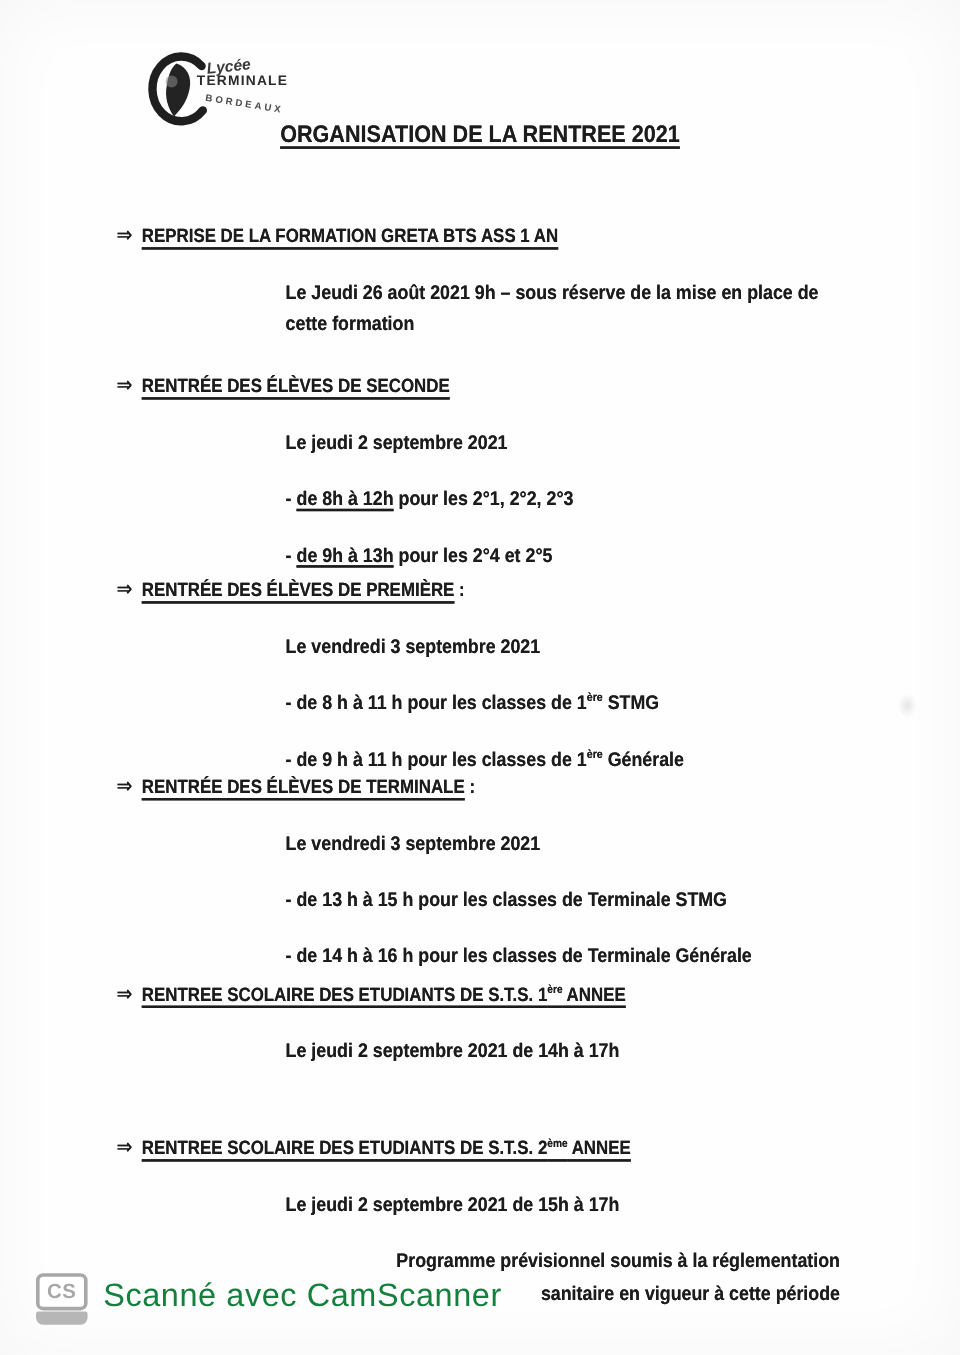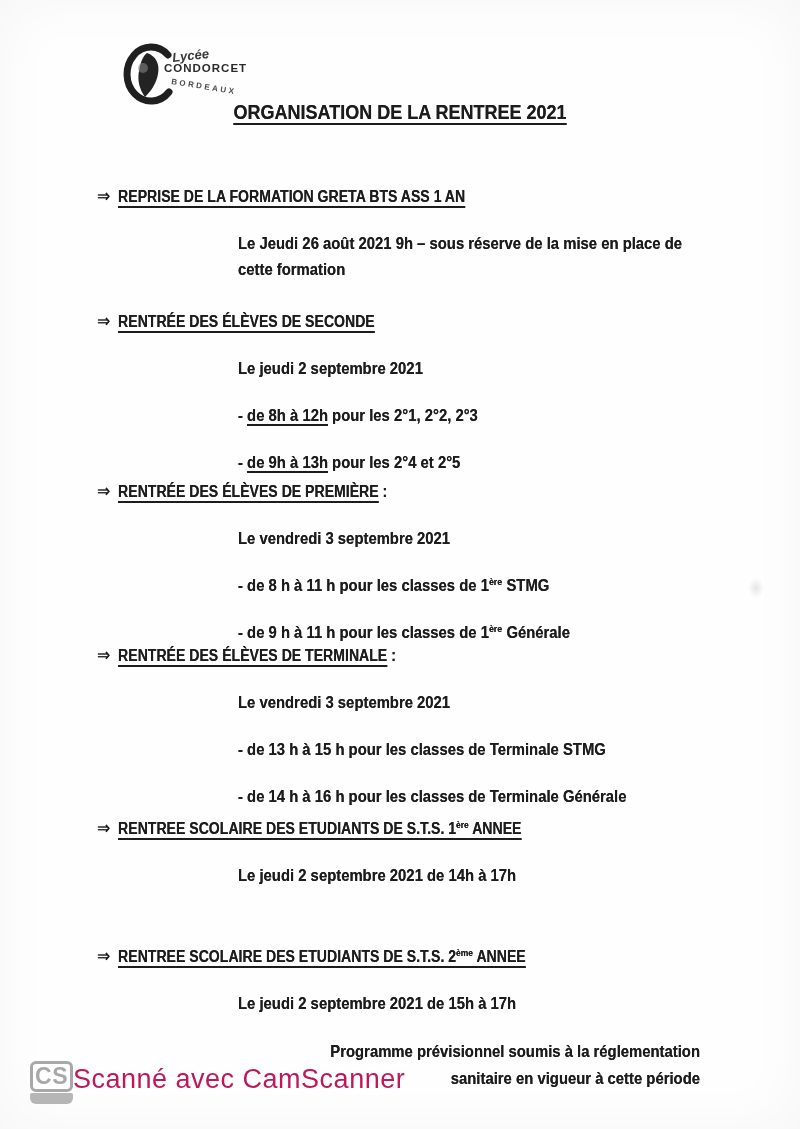--- a/index.html
+++ b/index.html
@@ -52,44 +52,44 @@
     text-align:right;font-size:16.5px;font-weight:700;line-height:27px;
     transform:scaleX(.9);transform-origin:100% 50%;
     text-shadow:0 0 .5px rgba(0,0,0,.75);
   }
   
   .watermark{position:absolute;left:30px;top:1061px;display:flex;align-items:center;}
   .cs-icon{width:43px;}
   .cs-box{
     box-sizing:border-box;width:43px;height:31px;border:3px solid #a8a8a8;border-radius:6px;
     display:flex;align-items:center;justify-content:center;
-    font-size:23px;font-weight:700;color:#a8a8a8;letter-spacing:.5px;background:#fff;
+    font-size:17px;font-weight:700;color:#a8a8a8;letter-spacing:.5px;background:#fff;
   }
   .cs-tab{width:43px;height:11px;background:#b6b6b6;border-radius:2px 2px 6px 6px;margin-top:1px;}
-  .wm-text{font-size:27px;color:#be185d;letter-spacing:.5px;margin-top:-6px;}
+  .wm-text{margin-left:13px;font-size:27px;color:#15803d;letter-spacing:.5px;margin-top:-6px;}
   
   .artifact{
     position:absolute;left:748px;top:578px;width:16px;height:20px;border-radius:50%;
     background:radial-gradient(ellipse at center,rgba(120,120,120,.18),rgba(120,120,120,0) 70%);
   }
 </style>
 </head>
 <body>
 
 <div class="page">
 
   <div class="logo">
     <svg width="58" height="64" viewBox="0 0 58 64">
       <path d="M48 13 A24 27 0 1 0 49 50" fill="none" stroke="#1f1f1f" stroke-width="7" stroke-linecap="round"></path>
       <path d="M27 11 c9 3 13 11 11 21 c-2 11 -8 18 -13 23 c-5 -7 -8 -16 -6 -26 c1.5 -9 4 -15 8 -18 z" fill="#232323"></path>
       <circle cx="23" cy="26" r="5" fill="#8d8d8d" opacity="0.55"></circle>
     </svg>
     <div class="logo-text">
       <div class="logo-lycee">Lycée</div>
-      <div class="logo-name">CONDORCET</div>
+      <div class="logo-name">TERMINALE</div>
       <div class="logo-city">BORDEAUX</div>
     </div>
   </div>
 
   <h1 class="title">ORGANISATION DE LA RENTREE 2021</h1>
 
   <div id="sections">
       <div class="section s0">
         <div class="heading"><span class="arrow">⇒</span><span class="heading-text"><span>REPRISE DE LA FORMATION GRETA BTS ASS 1 AN</span></span></div>
         <div class="line narrow"><span>Le Jeudi 26 août 2021 9h – sous réserve de la mise en place de cette formation</span></div>

